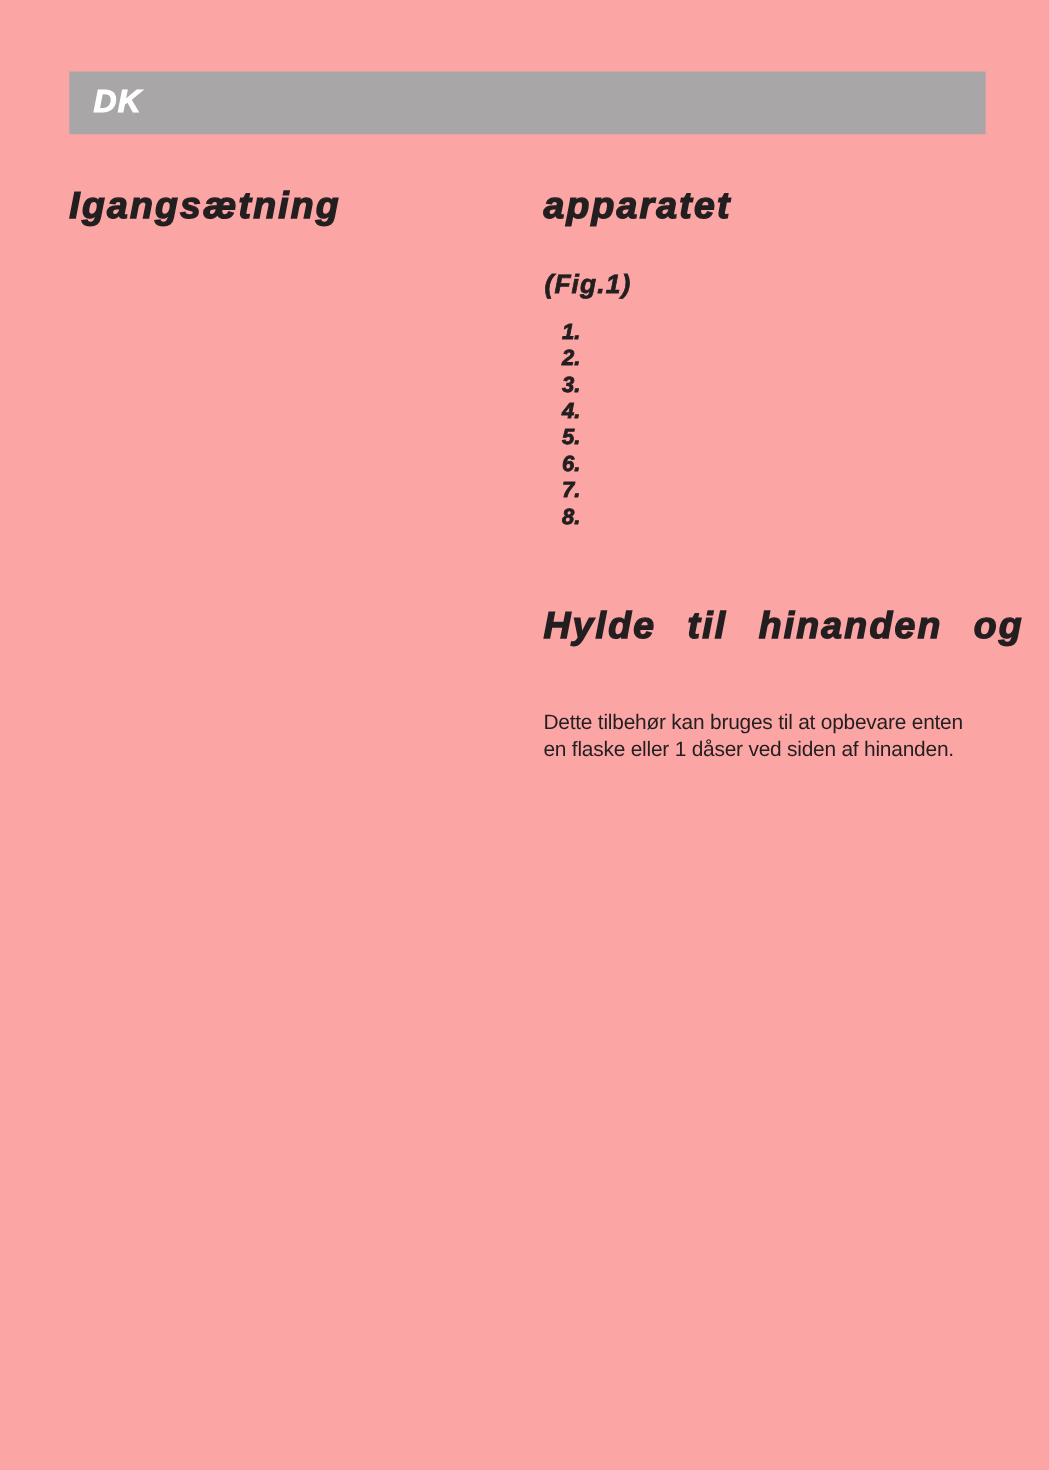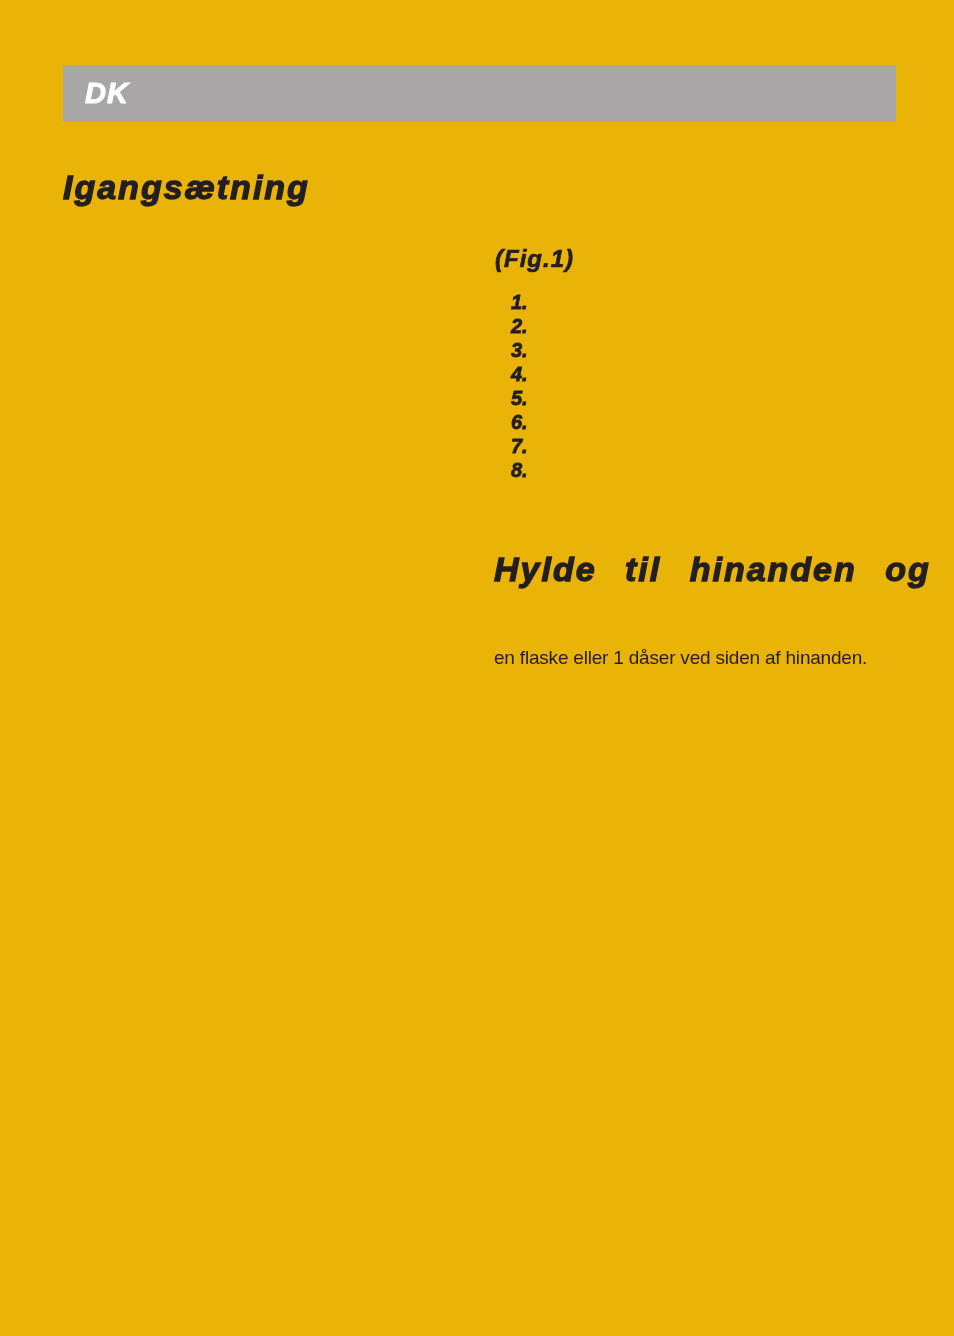--- a/index.html
+++ b/index.html
@@ -10,21 +10,21 @@
     background: #ffffff;
     font-family: "Liberation Sans", "DejaVu Sans", sans-serif;
     color: #231f20;
     overflow: hidden;
   }
 
   .page {
     position: relative;
     width: 954px;
     height: 1336px;
-    background: #eab308;
+    background: #fca5a5;
   }
 
   
   .lang-bar {
     position: absolute;
     left: 63px;
     top: 65px;
     width: 833px;
     height: 57px;
     background: #a8a6a7;
@@ -119,36 +119,38 @@
 
 <div class="page">
 
   <div class="lang-bar">
     <span class="lang-code">DK</span>
   </div>
 
   <div class="heading heading-left">Igangsætning</div>
 
   <div class="heading heading-desc">
+    <span class="hline">apparatet</span>
   </div>
 
   <div class="fig-ref-block">(Fig.1)</div>
 
   <ul class="parts-list">
     <li>1.</li>
     <li>2.</li>
     <li>3.</li>
     <li>4.</li>
     <li>5.</li>
     <li>6.</li>
     <li>7.</li>
     <li>8.</li>
   </ul>
 
   <div class="heading heading-shelf">
     <span class="hline">Hylde til hinanden og</span>
   </div>
 
   <p class="body-text">
+    <span class="bline">Dette tilbehør kan bruges til at opbevare enten</span>
     <span class="bline">en flaske eller 1 dåser ved siden af hinanden.</span>
   </p>
 
 </div>
 
 </body></html>

